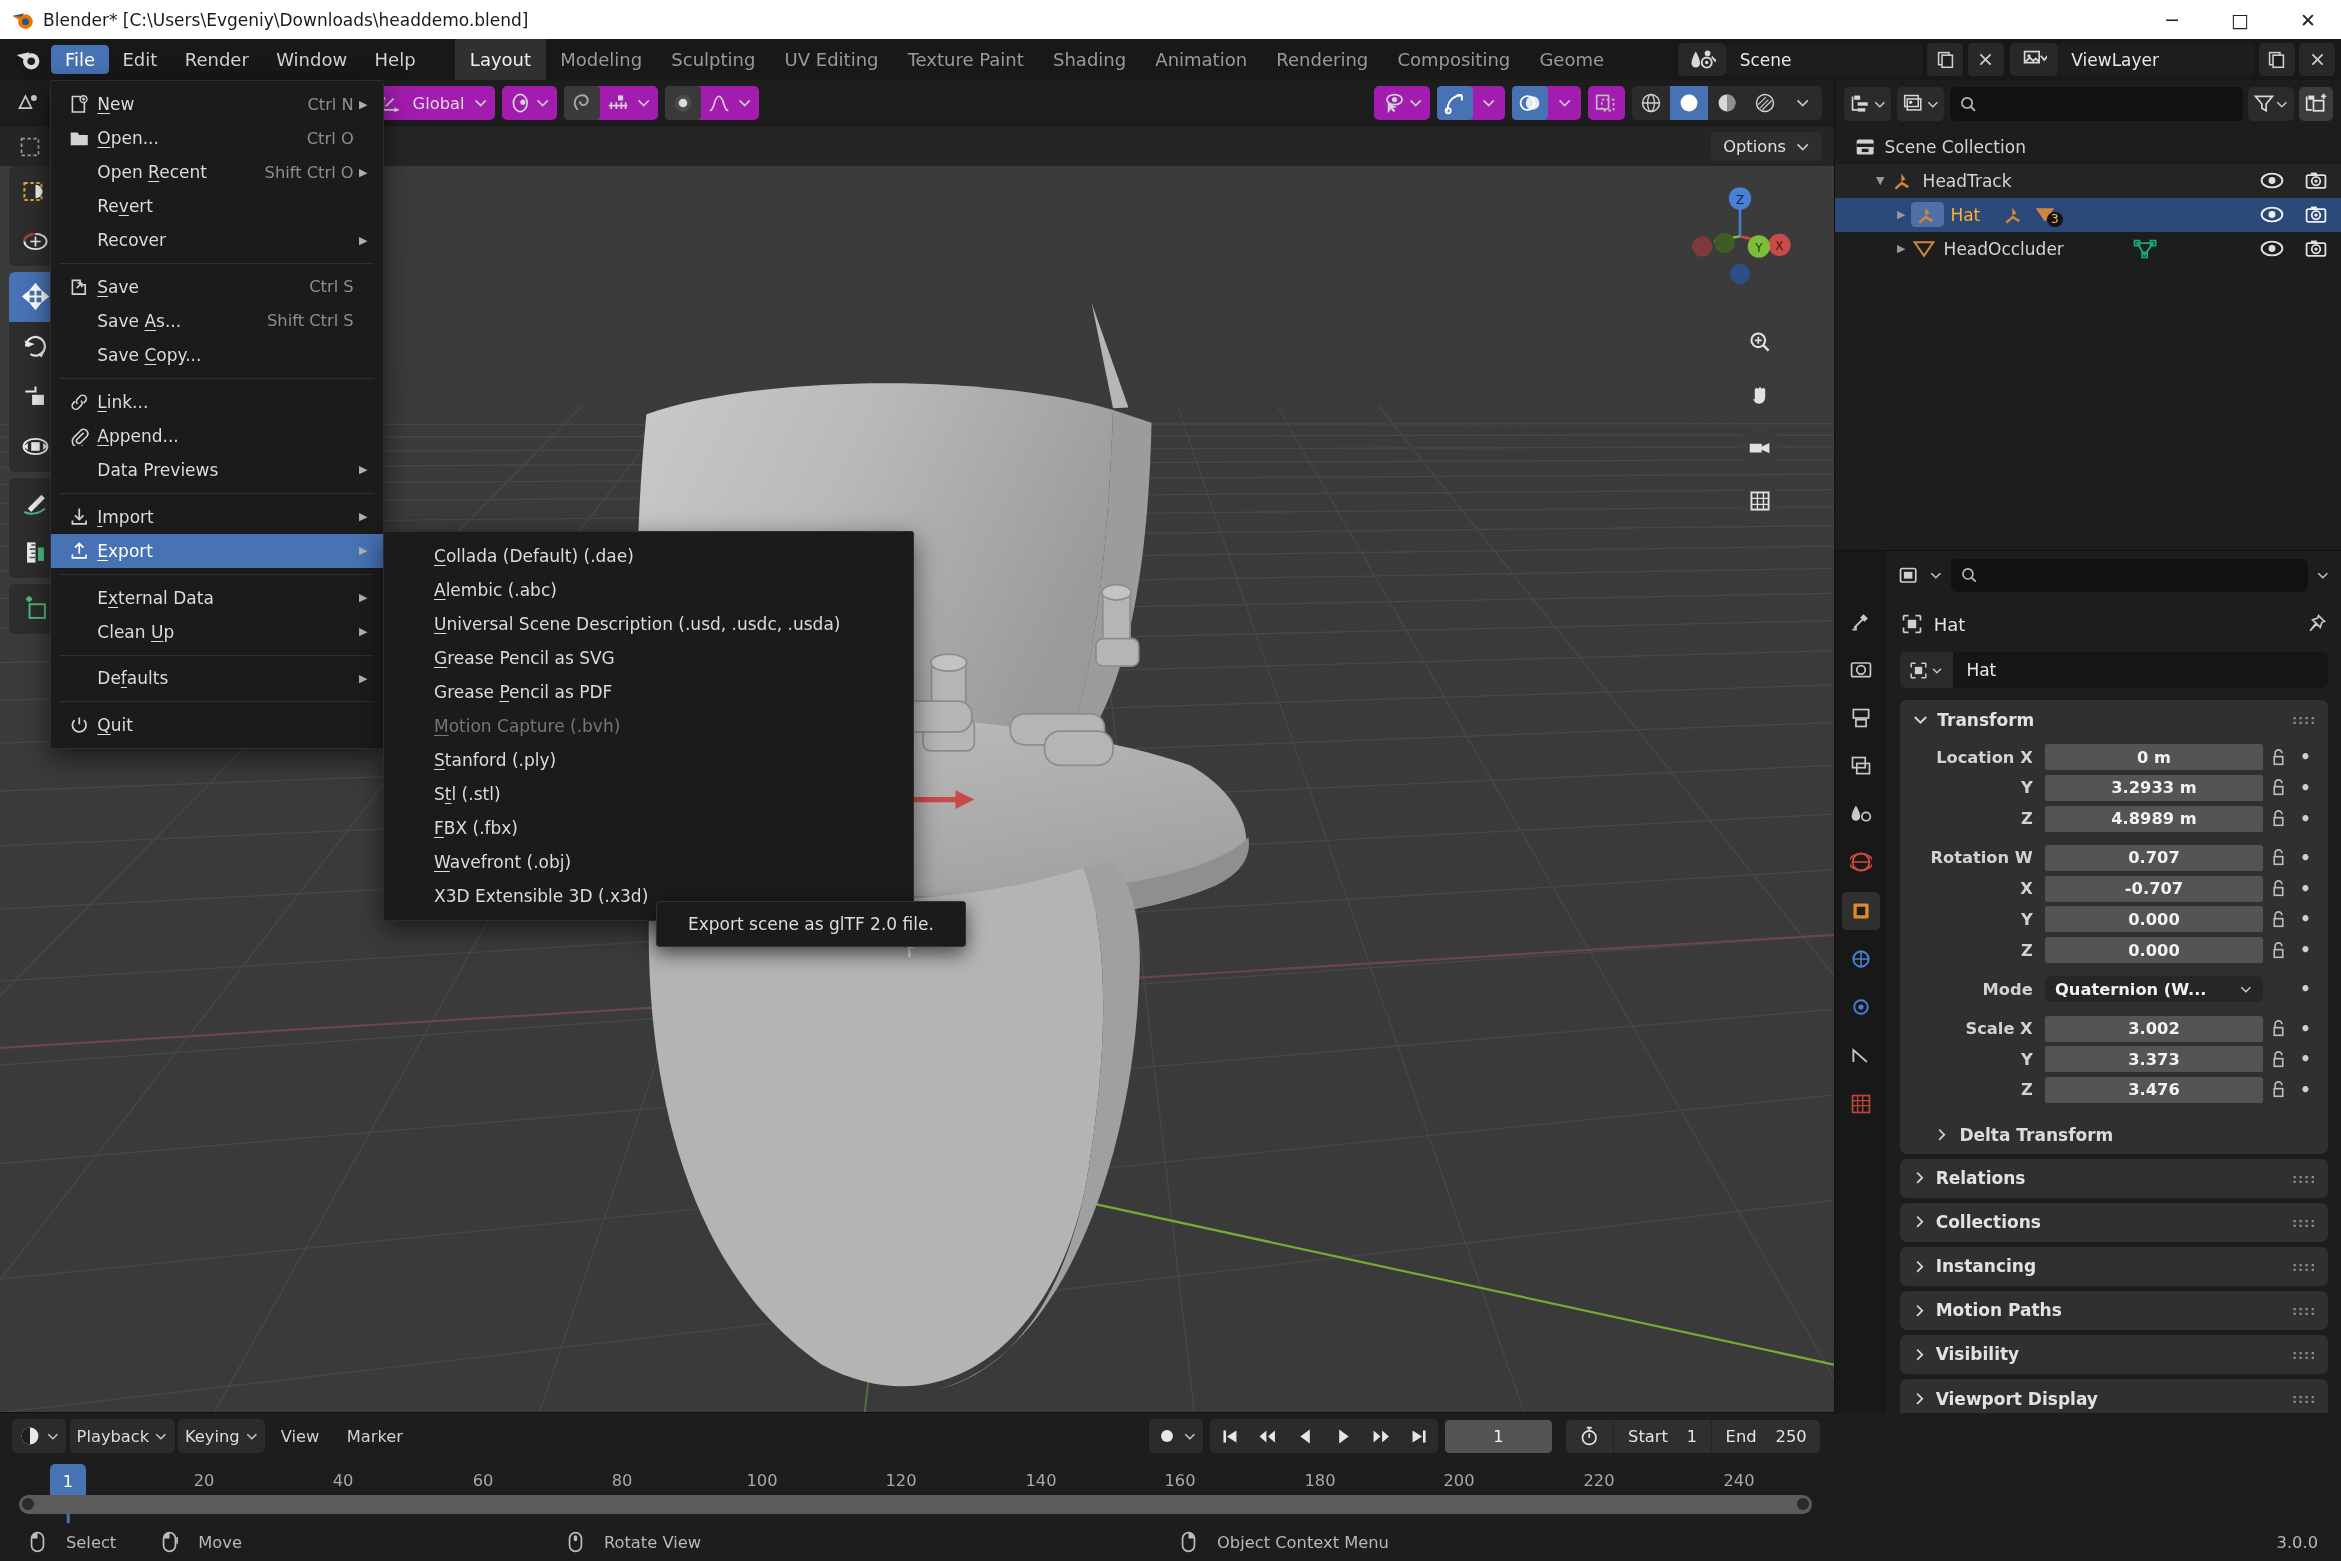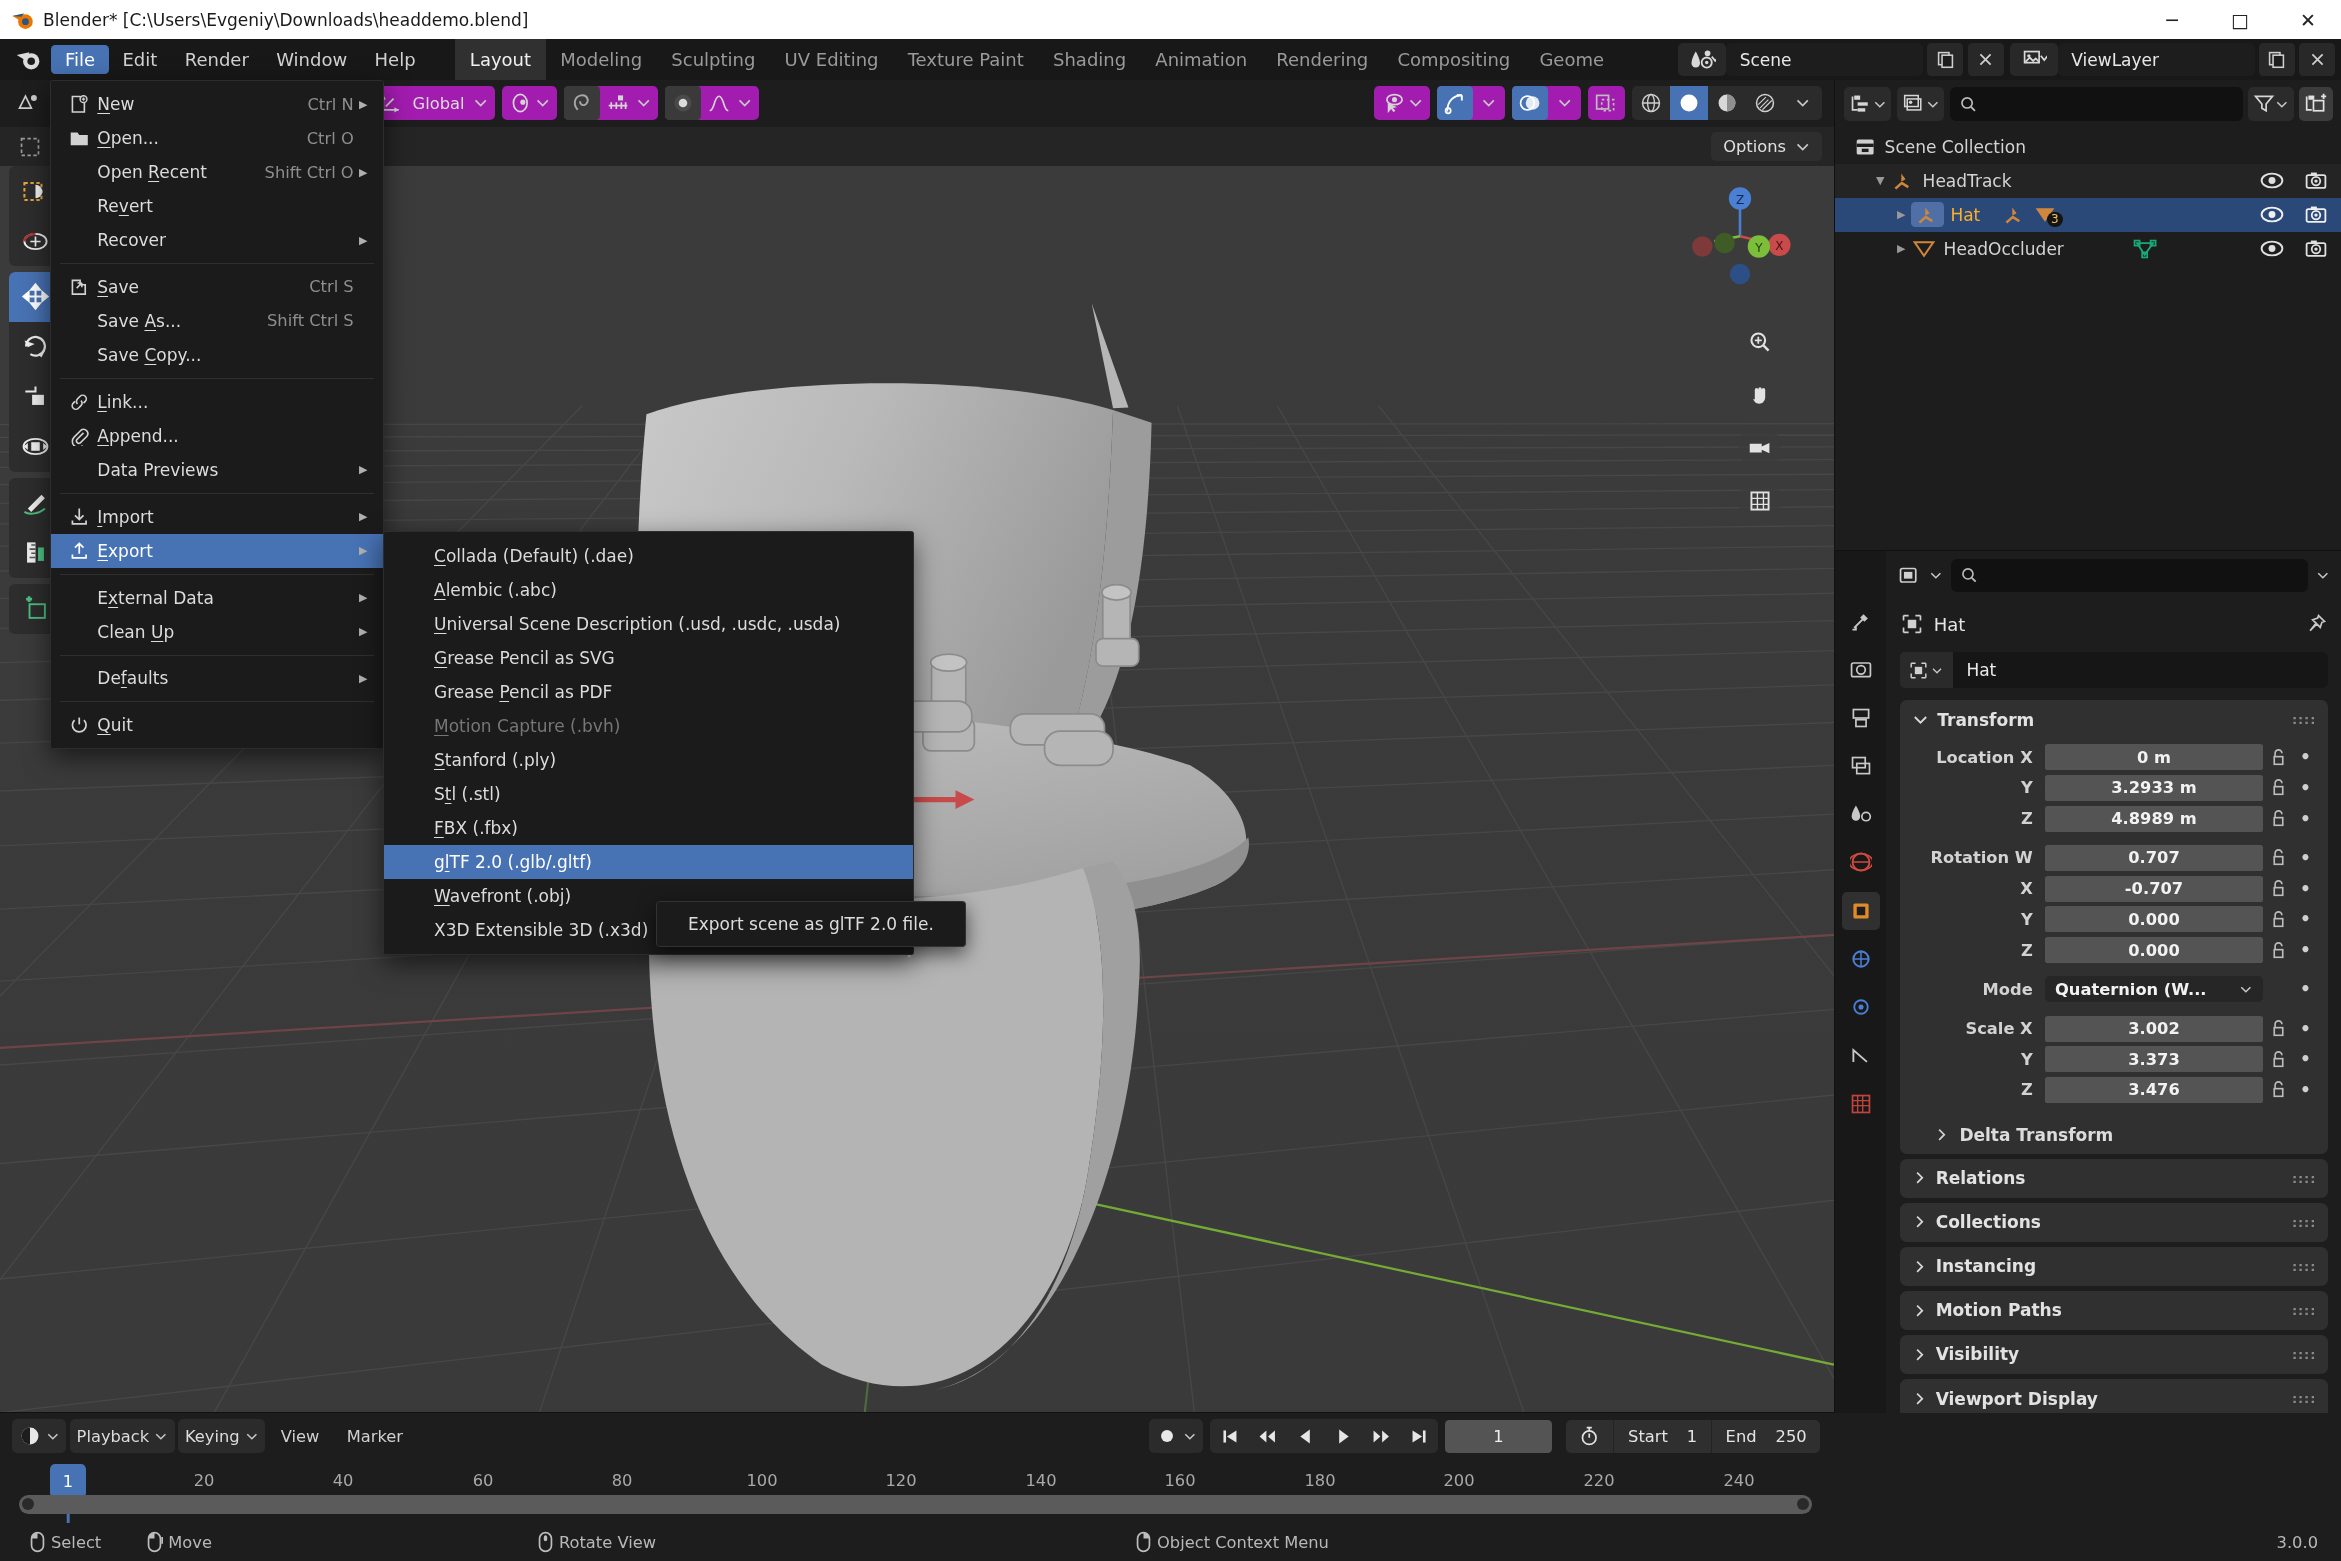--- a/index.html
+++ b/index.html
@@ -185,21 +185,21 @@
              transform: translateX(-50%); }
   .tl-scroll { position:absolute; left: 19px; right: 22px; top: 82px; height: 19px;
                background:#5b5b5b; border-radius: 9.4px; }
   .tl-scroll::before, .tl-scroll::after { content:""; position:absolute; top:3.4px; width:12px; height:12px;
                border-radius:6px; background:#2a2a2a; }
   .tl-scroll::before { left: 3.4px; } .tl-scroll::after { right: 3.4px; }
 
   
   .status { position:absolute; bottom:0; left:0; width:2342px; height: 38px;
             background:#1d1d1d; display:flex; align-items:center; padding-left: 29px; }
-  .st-item { display:flex; align-items:center; gap: 5px; font-size: 16.3px; color:#b8b8b8; }
+  .st-item { display:flex; align-items:center; gap: 20px; font-size: 16.3px; color:#b8b8b8; }
   .st-ver { margin-left:auto; margin-right: 24px; font-size: 16.3px; color:#b8b8b8; }
 
   
   .filemenu { position:absolute; top: 80px; left: 50px; width: 334px; background:#1b1b1b;
               border: 0.9px solid #2d2d2d; border-radius: 2.6px; padding: 6px 0;
               box-shadow: 0 8.6px 26px rgba(0,0,0,0.55); z-index: 60; }
   .fm-row { height: 34px; display:flex; align-items:center; padding: 0 10.3px; font-size: 17px;
             color:#dcdcdc; }
   .fm-row.hl { background:#4772b3; color:#fff; }
   .fm-ic { width: 36px; display:flex; align-items:center; justify-content:center; }
@@ -1493,23 +1493,20 @@
       </div>
     <div class="ex-row">
         <span><span class="u">S</span>tanford (.ply)</span>
       </div>
     <div class="ex-row">
         <span>S<span class="u">t</span>l (.stl)</span>
       </div>
     <div class="ex-row">
         <span><span class="u">F</span>BX (.fbx)</span>
       </div>
-    <div class="ex-row hl">
-        <span>g<span class="u">l</span>TF 2.0 (.glb/.gltf)</span>
-      </div>
     <div class="ex-row">
         <span><span class="u">W</span>avefront (.obj)</span>
       </div>
     <div class="ex-row">
         <span>X3D Extensible 3D (.x3d)</span>
       </div>
   </div>
 
   <div class="tooltip">Export scene as glTF 2.0 file.</div>
 

